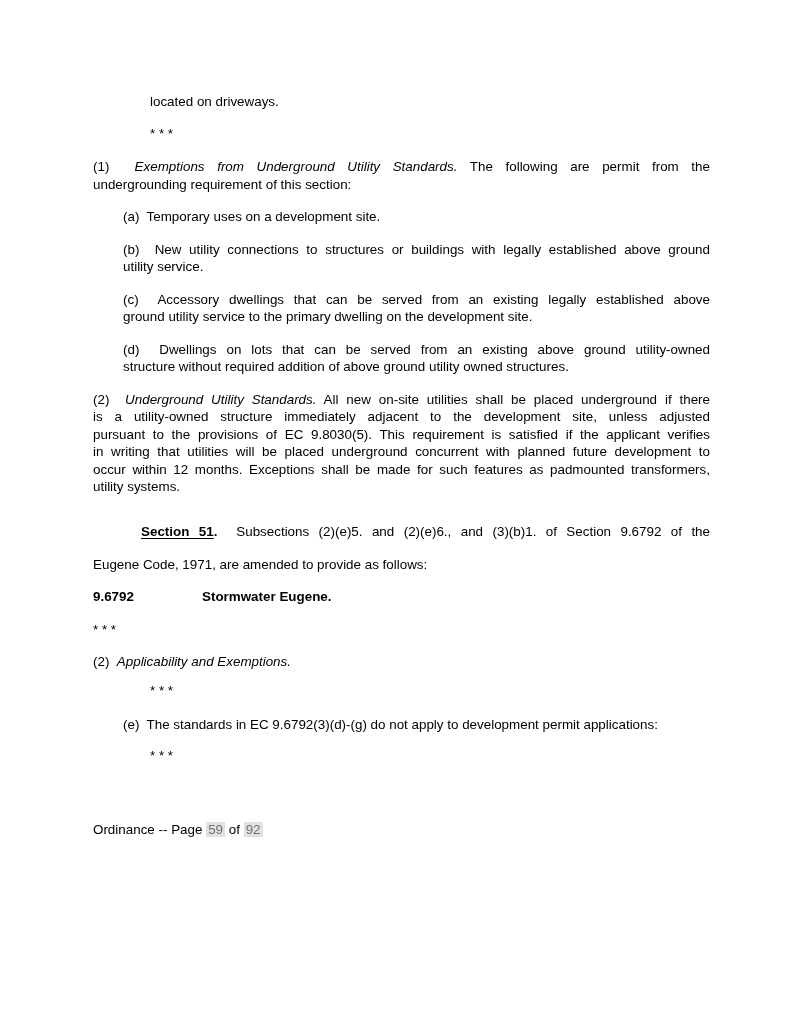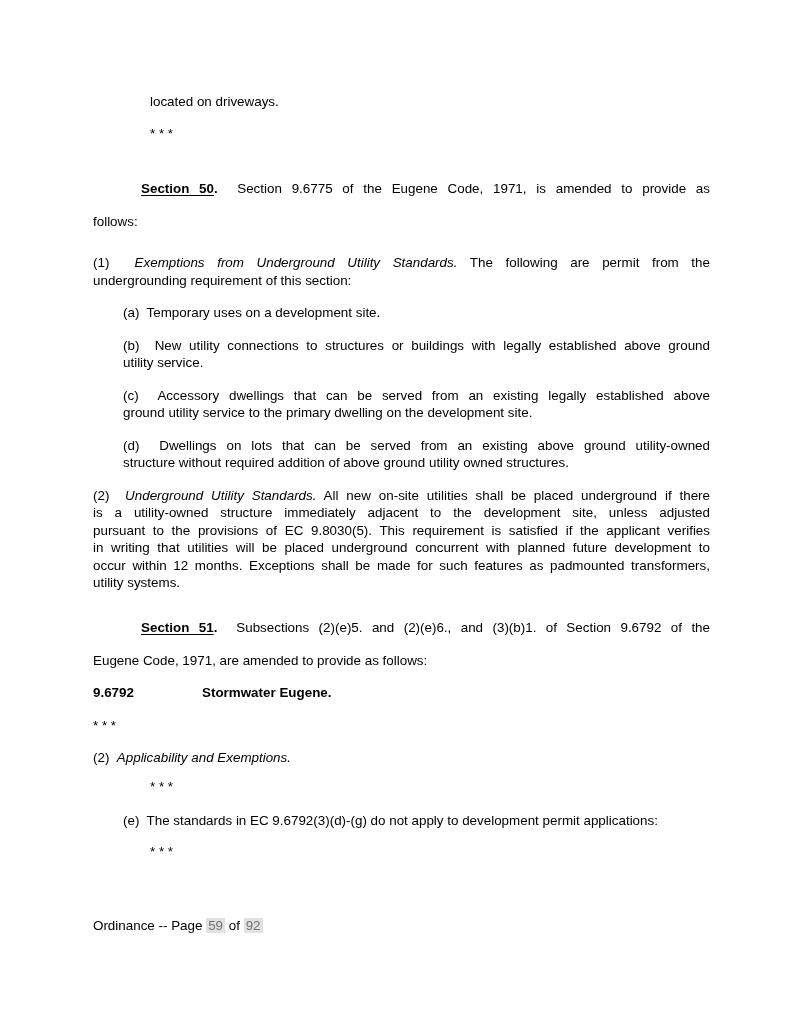--- a/index.html
+++ b/index.html
@@ -63,24 +63,20 @@
 <body>
 
 <div class="page">
   <div>
       <div id="blk-located" class="blk ind57">
         <div class="ln first"><span class="sg-r">located on driveways.</span></div>
       </div>
       <div id="blk-stars1" class="blk ind57">
         <div class="ln first"><span class="sg-r">* * *</span></div>
       </div>
-      <div id="blk-sec50" class="blk sec">
-        <div class="ln just first"><span class="sg-bu">Section 50</span><span class="sg-b">.</span><span class="sg-r">&nbsp; Section 9.6775 of the Eugene Code, 1971, is amended to provide as</span></div>
-        <div class="ln"><span class="sg-r">follows:</span></div>
-      </div>
       <div id="blk-p1" class="blk">
         <div class="ln just first"><span class="sg-r">(1)&nbsp; </span><span class="sg-i">Exemptions from Underground Utility Standards.</span><span class="sg-r"> The following are permit from the</span></div>
         <div class="ln"><span class="sg-r">undergrounding requirement of this section:</span></div>
       </div>
       <div id="blk-item-a" class="blk ind30">
         <div class="ln first"><span class="sg-r">(a)&nbsp; Temporary uses on a development site.</span></div>
       </div>
       <div id="blk-item-b" class="blk ind30">
         <div class="ln just first"><span class="sg-r">(b)&nbsp; New utility connections to structures or buildings with legally established above ground</span></div>
         <div class="ln"><span class="sg-r">utility service.</span></div>

